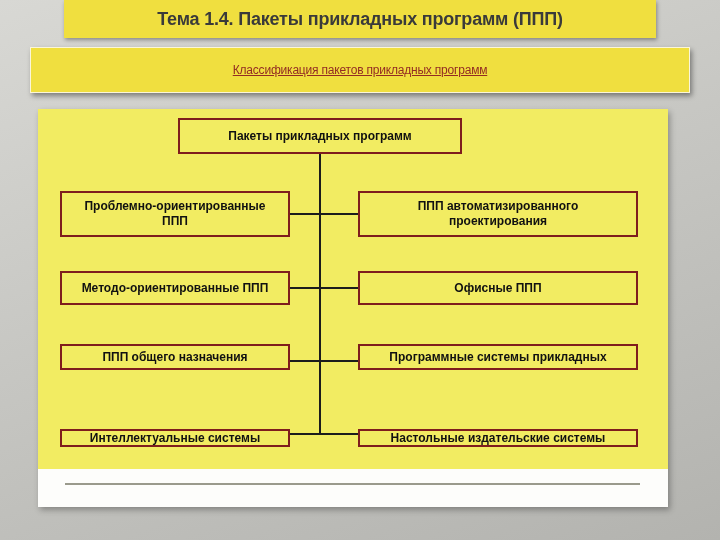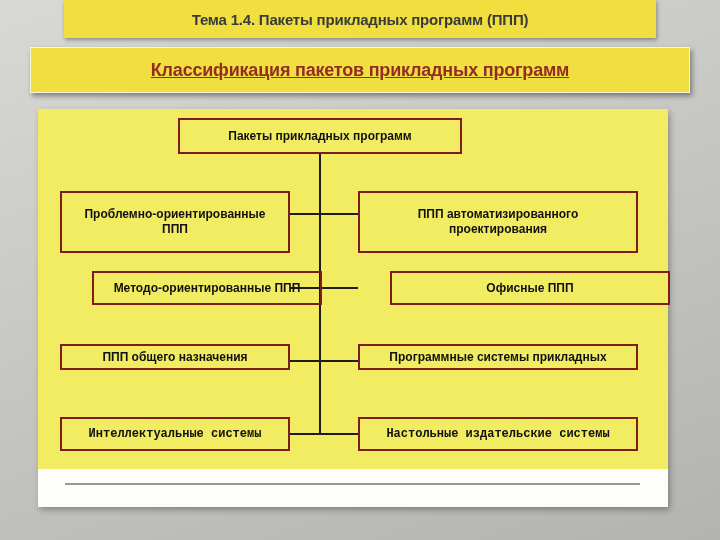--- a/index.html
+++ b/index.html
@@ -20,42 +20,42 @@
     position: absolute;
     left: 64px; top: 0;
     width: 592px; height: 38px;
     background: #f0df3f;
     box-shadow: 1px 2px 4px rgba(0,0,0,0.35);
     display: flex;
     align-items: center;
     justify-content: center;
   }
   .top-banner .title-text {
-    font-size: 15px;
+    font-size: 18px;
     font-weight: bold;
     color: #3a3a3a;
     letter-spacing: -0.2px;
   }
 
   
   .subtitle-banner {
     position: absolute;
     left: 30px; top: 47px;
     width: 660px; height: 46px;
     background: #f0df3f;
     border: 1px solid #fbf6d8;
     box-shadow: 2px 3px 5px rgba(0,0,0,0.4);
     box-sizing: border-box;
     display: flex;
     align-items: center;
     justify-content: center;
   }
   .subtitle-banner .subtitle-text {
-    font-size: 18px;
-    font-weight: bold;
+    font-size: 12px;
+    font-weight: normal;
     color: #932c23;
     text-decoration: underline;
     letter-spacing: -0.2px;
   }
 
   
   .content-card {
     position: absolute;
     left: 38px; top: 109px;
     width: 630px; height: 398px;
@@ -89,24 +89,24 @@
     line-height: 1.25;
     color: #111;
     padding: 2px 8px;
     background: transparent;
   }
   .root-box   { left: 140px; top: 9px;  width: 284px; height: 36px; }
 
   .col-left   { left: 22px;  width: 230px; }
   .col-right  { left: 320px; width: 280px; }
 
-  .row1-tall  { top: 82px;  height: 62px; }
-  .row2       { top: 162px; height: 34px; margin-left: 32px; }
+  .row1-tall  { top: 82px;  height: 46px; }
+  .row2       { top: 162px; height: 34px; }
   .row3       { top: 235px; height: 26px; }
-  .row4       { top: 308px; height: 34px; font-family: Liberation Mono, monospace; }
+  .row4       { top: 320px; height: 18px; }
 
   
   .line {
     position: absolute;
     background: #1c1c1c;
   }
   .trunk       { left: 281px; top: 45px;  width: 2px;  height: 280px; }
   .h-line      { height: 2px; }
   .from-left   { left: 252px; width: 30px; }
   .from-right  { left: 282px; width: 38px; }

